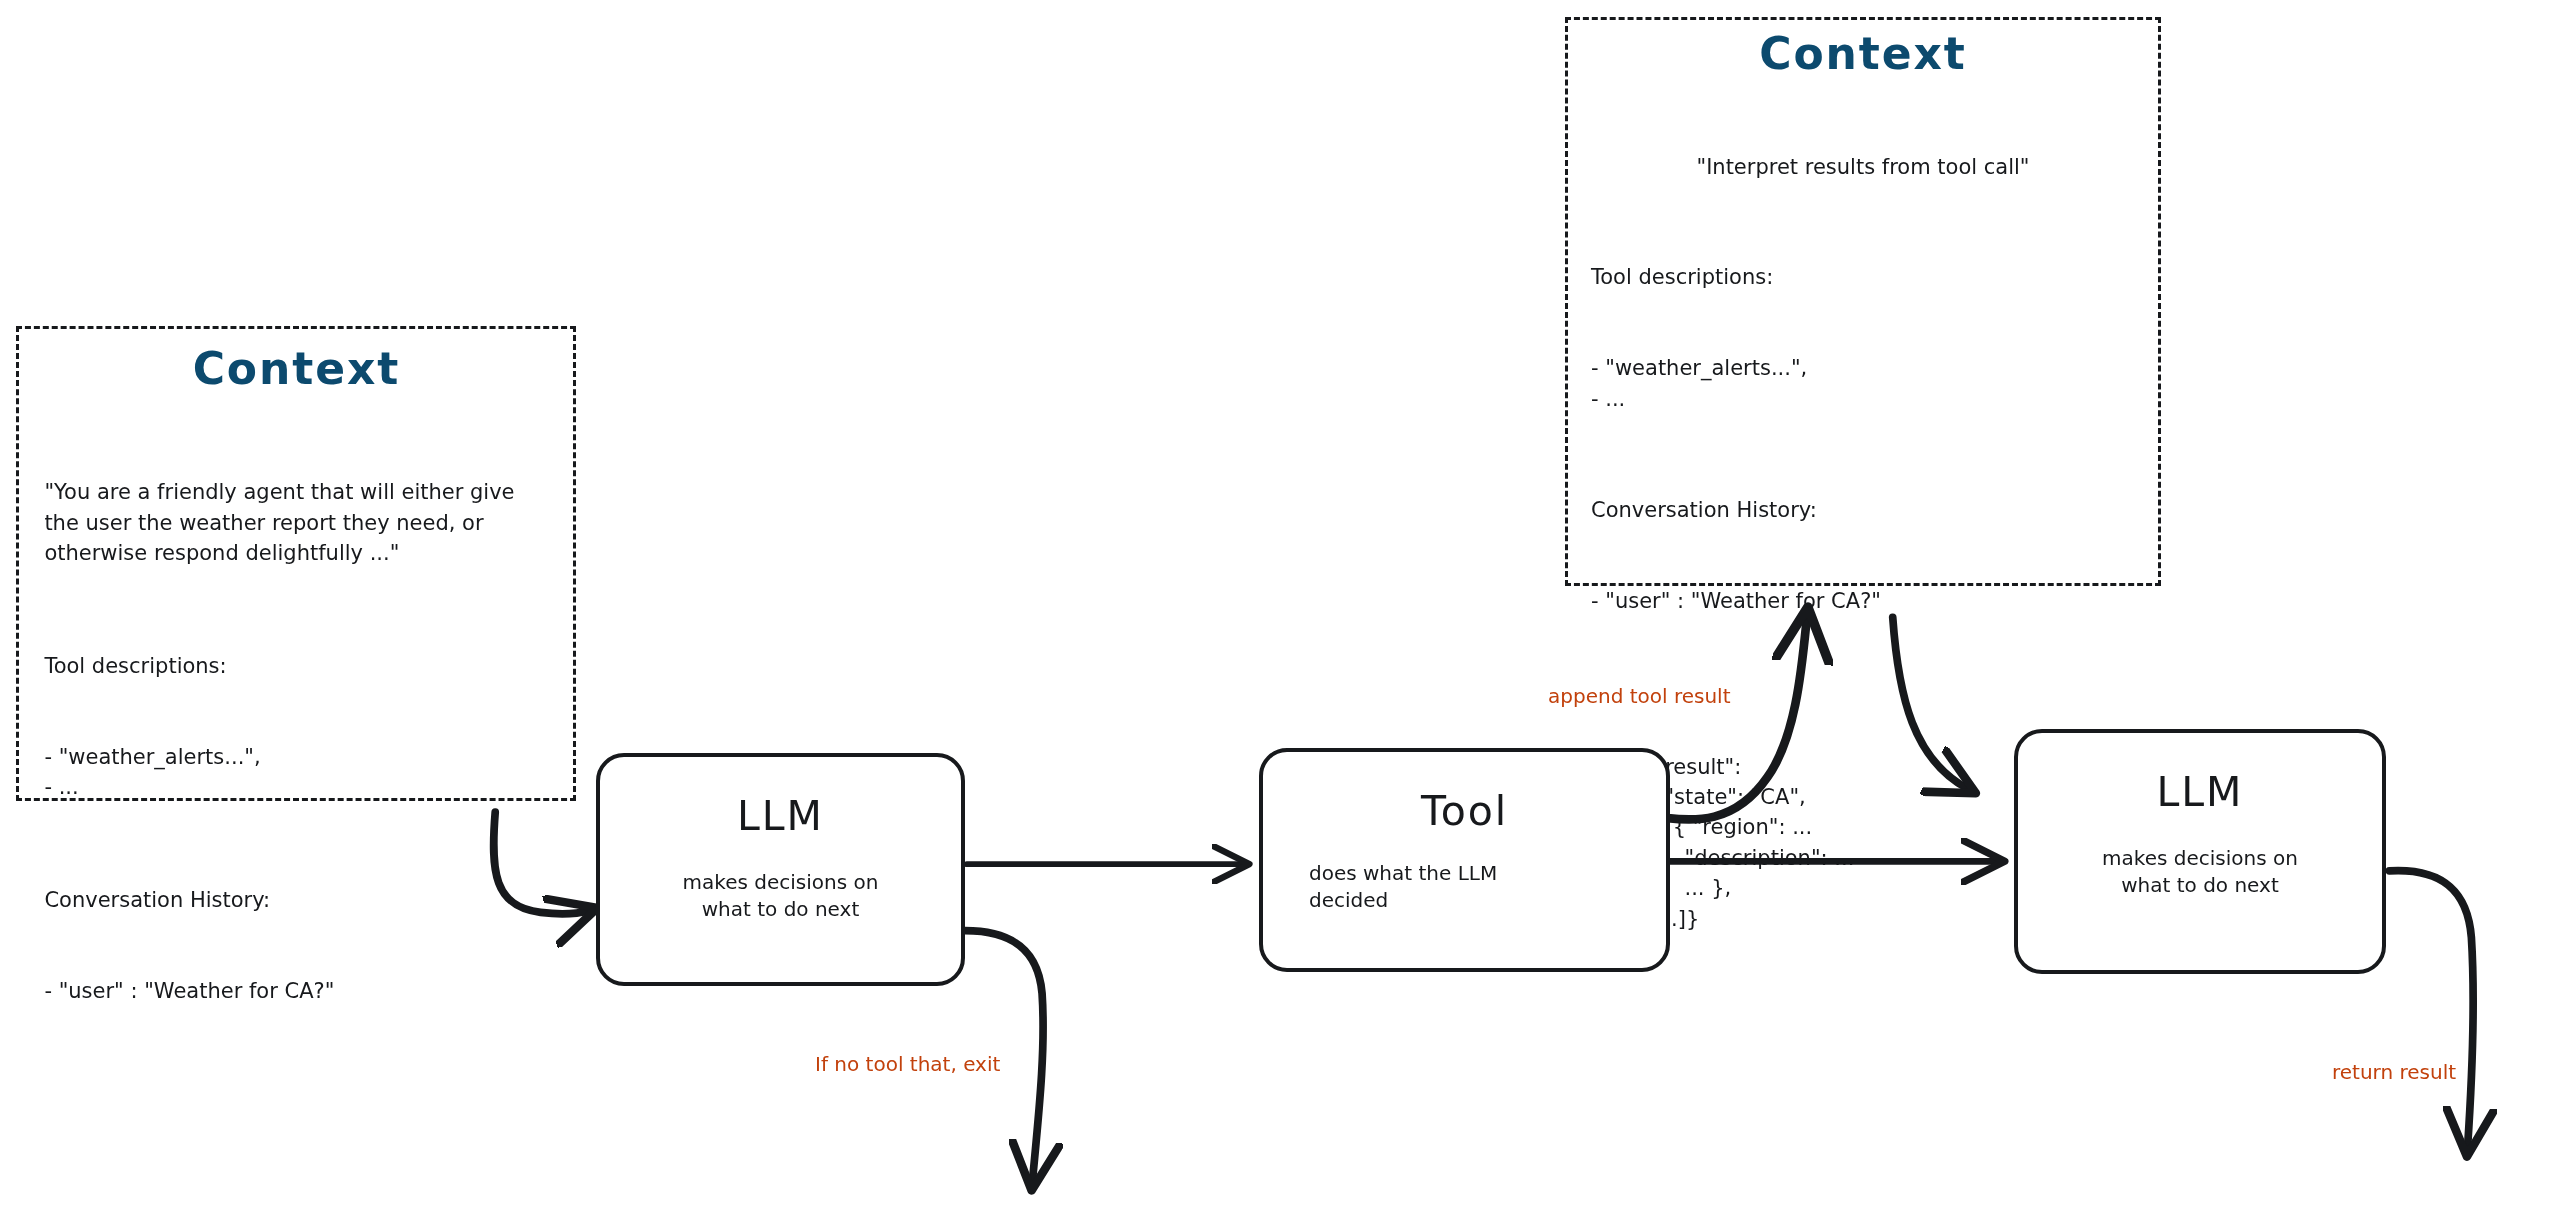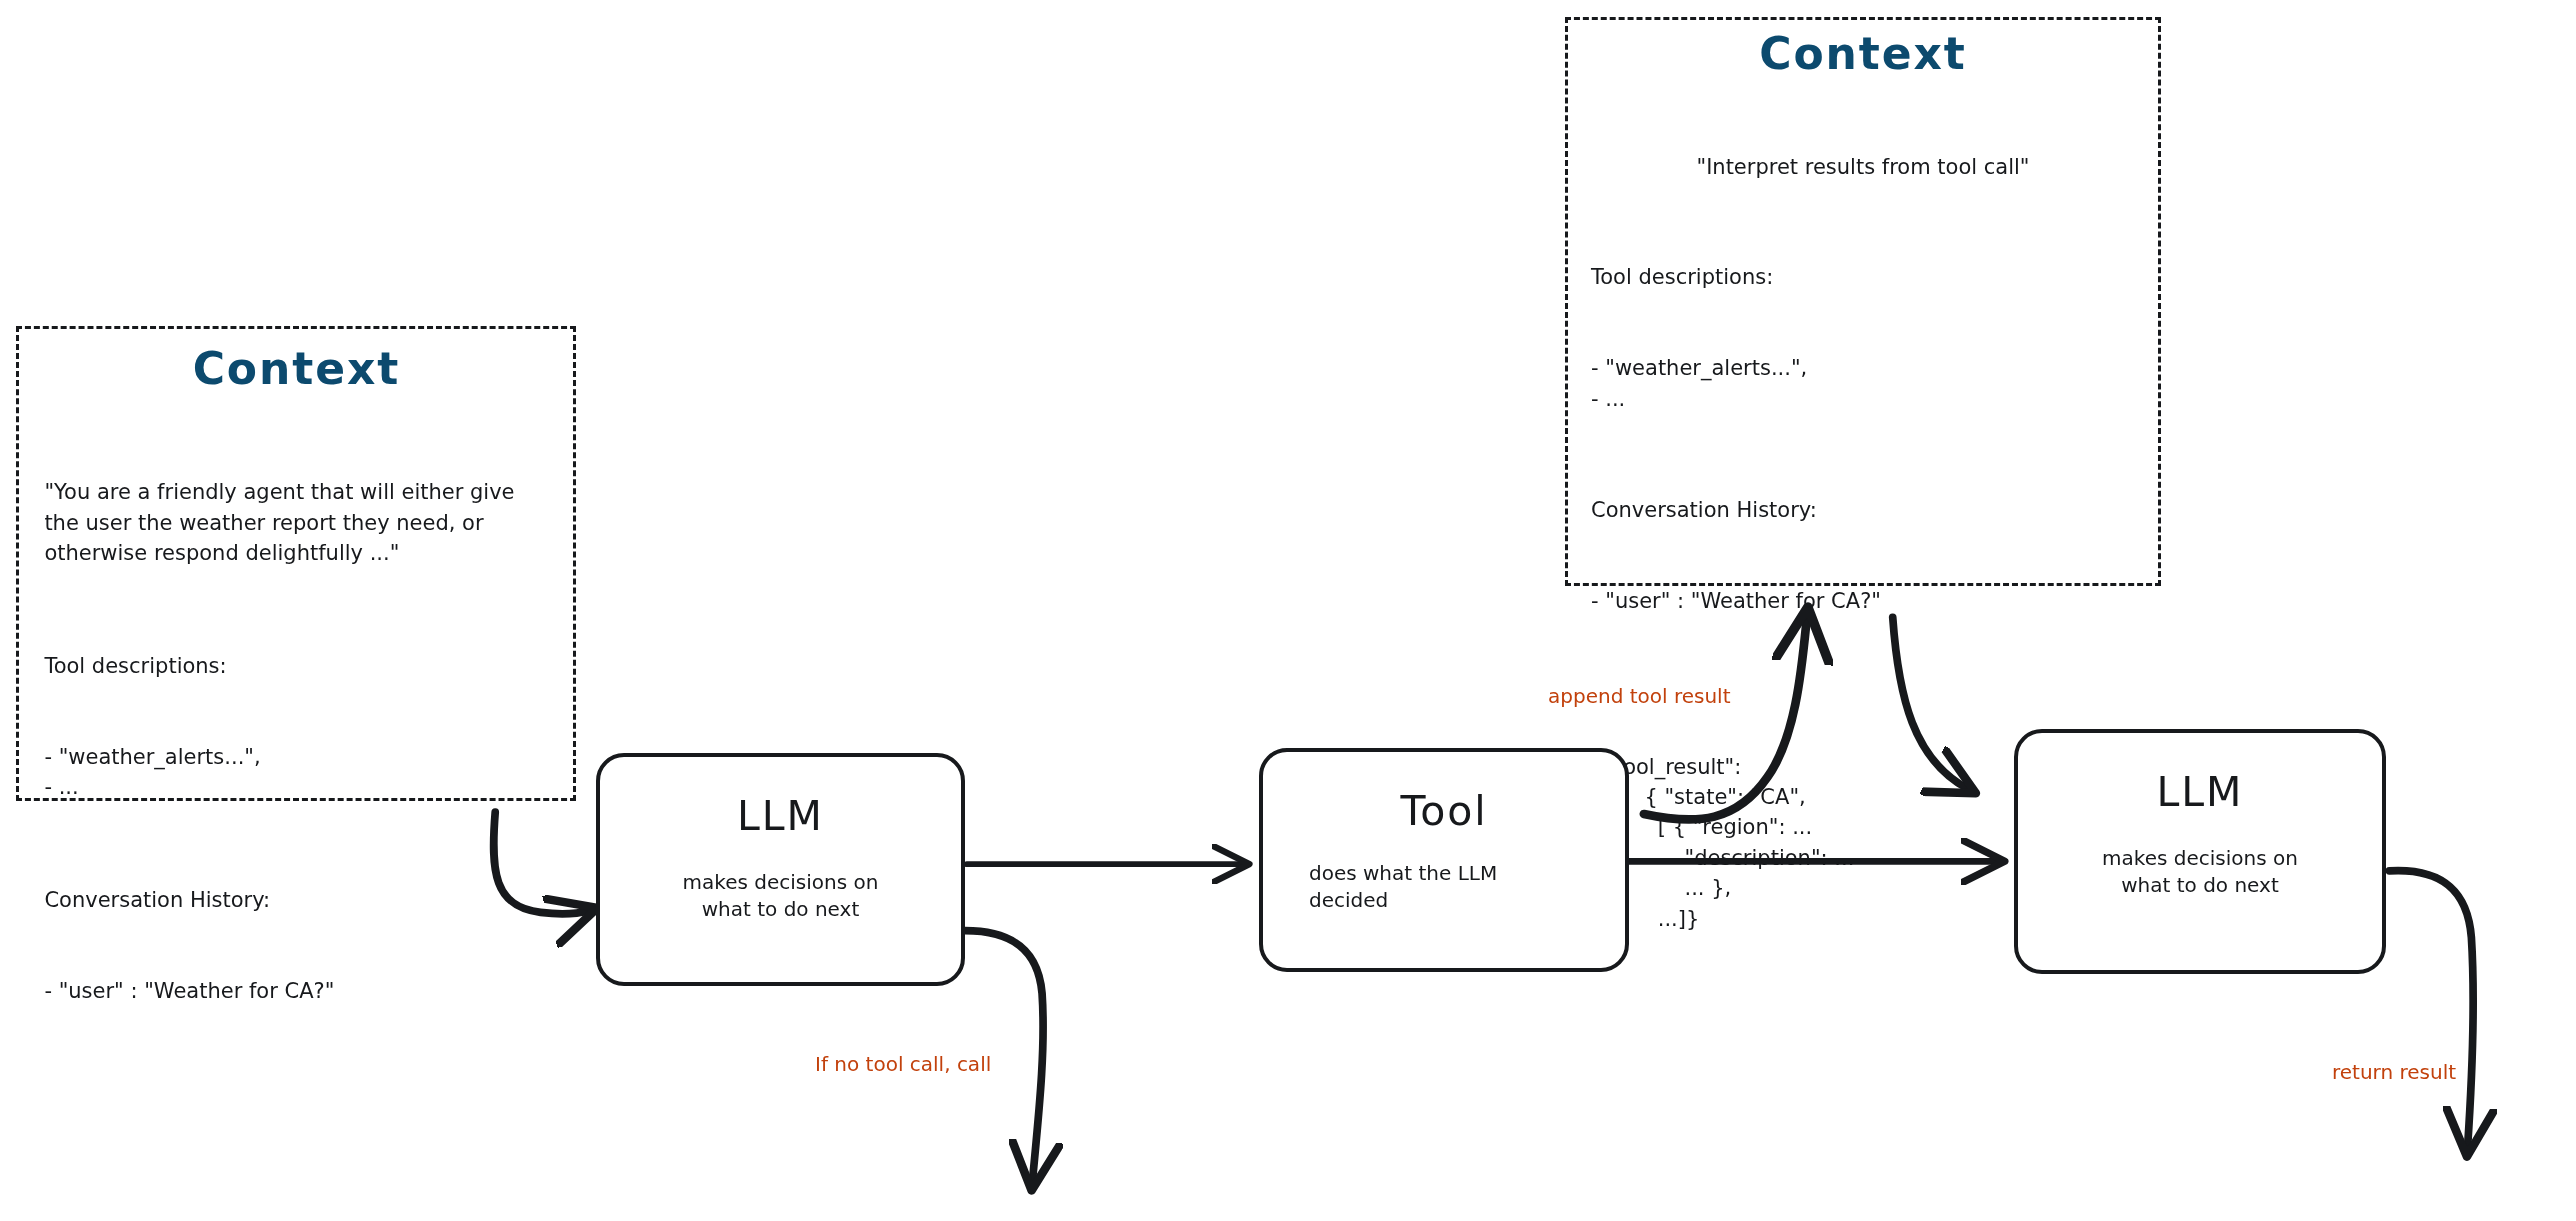--- a/index.html
+++ b/index.html
@@ -102,21 +102,21 @@
     font-family: "DejaVu Sans", sans-serif;
     font-size: 20px;
     line-height: 1.35;
     color: #17191c;
     margin-top: 29px;
     text-align: center;
     white-space: pre-line;
   }
 
   #node-llm-1 { left: 596px;  top: 753px; width: 369px; height: 233px; }
-  #node-tool  { left: 1259px; top: 748px; width: 370px; height: 224px; }
+  #node-tool  { left: 1259px; top: 748px; width: 411px; height: 224px; }
   #node-llm-2 { left: 2014px; top: 729px; width: 372px; height: 245px; }
 
   
   .edge-label {
     position: absolute;
     font-family: "DejaVu Sans", sans-serif;
     font-size: 20px;
     color: #c2410c;
     white-space: nowrap;
   }
@@ -195,18 +195,18 @@
   </div>
 
   <div class="node" id="node-llm-2">
     <div class="node-title">LLM</div>
     <div class="node-sub">makes decisions on
 what to do next</div>
   </div>
 
   <div class="edge-label" id="label-append-tool-result">append tool result</div>
 
-  <div class="edge-label" id="label-if-no-tool-call">If no tool call, call</div>
+  <div class="edge-label" id="label-if-no-tool-call">If no tool that, exit</div>
 
   <div class="edge-label" id="label-return-result">return result</div>
 
 </div>
 
 
 </body></html>

